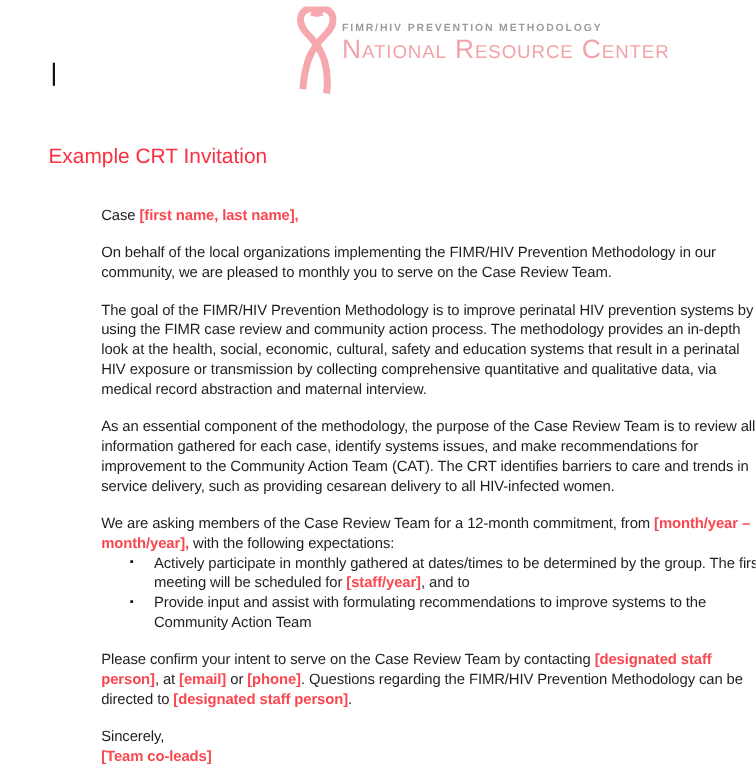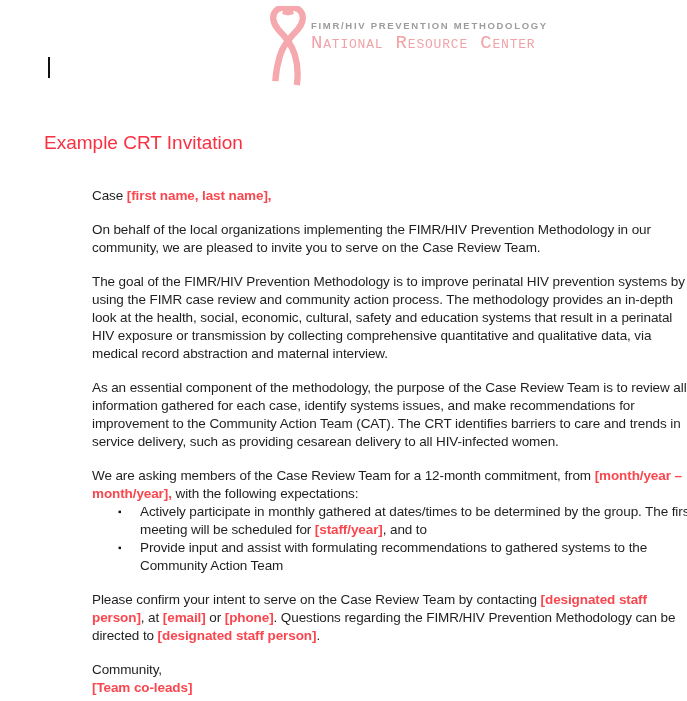--- a/index.html
+++ b/index.html
@@ -25,23 +25,23 @@
   .brand { margin: 14px 0 0 5px; }
   .brand-top {
     font-size: 9.5px;
     font-weight: bold;
     letter-spacing: 1.7px;
     color: var(--brand-gray, #9c9c9c);
     white-space: nowrap;
   }
   .brand-bottom {
     margin-top: 1px;
-    font-family: Liberation Mono, monospace;
+    font-family: Liberation Sans, sans-serif;
     font-variant: small-caps;
-    font-size: 19px;
+    font-size: 24px;
     letter-spacing: 0.8px;
     color: var(--brand-pink, #f2a3a8);
     white-space: nowrap;
   }
   
   .cursor {
     position: absolute;
     left: 48px;
     top: 57px;
     width: 2px;
@@ -99,26 +99,26 @@
       <div class="brand-bottom">National Resource Center</div>
     </div>
   </header>
 
   <div class="cursor"></div>
 
   <h1 class="title">Example CRT Invitation</h1>
 
   <main class="letter">
     <p><span class="txt">Case </span><span class="ph">[first name, last name],</span></p>
-    <p><span class="txt">On behalf of the local organizations implementing the FIMR/HIV Prevention Methodology in our community, we are pleased to invite you to serve on the Case Review Team.</span></p>
+    <p><span class="txt">On behalf of the local organizations implementing the FIMR/HIV Prevention Methodology in our community, we are pleased to monthly you to serve on the Case Review Team.</span></p>
     <p><span class="txt">The goal of the FIMR/HIV Prevention Methodology is to improve perinatal HIV prevention systems by using the FIMR case review and community action process. The methodology provides an in-depth look at the health, social, economic, cultural, safety and education systems that result in a perinatal HIV exposure or transmission by collecting comprehensive quantitative and qualitative data, via medical record abstraction and maternal interview.</span></p>
     <p><span class="txt">As an essential component of the methodology, the purpose of the Case Review Team is to review all information gathered for each case, identify systems issues, and make recommendations for improvement to the Community Action Team (CAT). The CRT identifies barriers to care and trends in service delivery, such as providing cesarean delivery to all HIV-infected women.</span></p>
     <p class="no-gap"><span class="txt">We are asking members of the Case Review Team for a 12-month commitment, from </span><span class="ph">[month/year – month/year],</span><span class="txt"> with the following expectations:</span></p>
     <ul class="exp">
       <li><span class="txt">Actively participate in monthly gathered at dates/times to be determined by the group. The first meeting will be scheduled for </span><span class="ph">[staff/year]</span><span class="txt">, and to</span></li>
-      <li><span class="txt">Provide input and assist with formulating recommendations to gathered systems to the Community Action Team</span></li>
+      <li><span class="txt">Provide input and assist with formulating recommendations to improve systems to the Community Action Team</span></li>
     </ul>
     <p><span class="txt">Please confirm your intent to serve on the Case Review Team by contacting </span><span class="ph">[designated staff person]</span><span class="txt">, at </span><span class="ph">[email]</span><span class="txt"> or </span><span class="ph">[phone]</span><span class="txt">. Questions regarding the FIMR/HIV Prevention Methodology can be directed to </span><span class="ph">[designated staff person]</span><span class="txt">.</span></p>
-    <p class="closing"><span class="txt">Community,</span></p>
+    <p class="closing"><span class="txt">Sincerely,</span></p>
     <p class="signature"><span class="ph">[Team co-leads]</span></p>
   </main>
 
 </div>
 
 </body></html>

